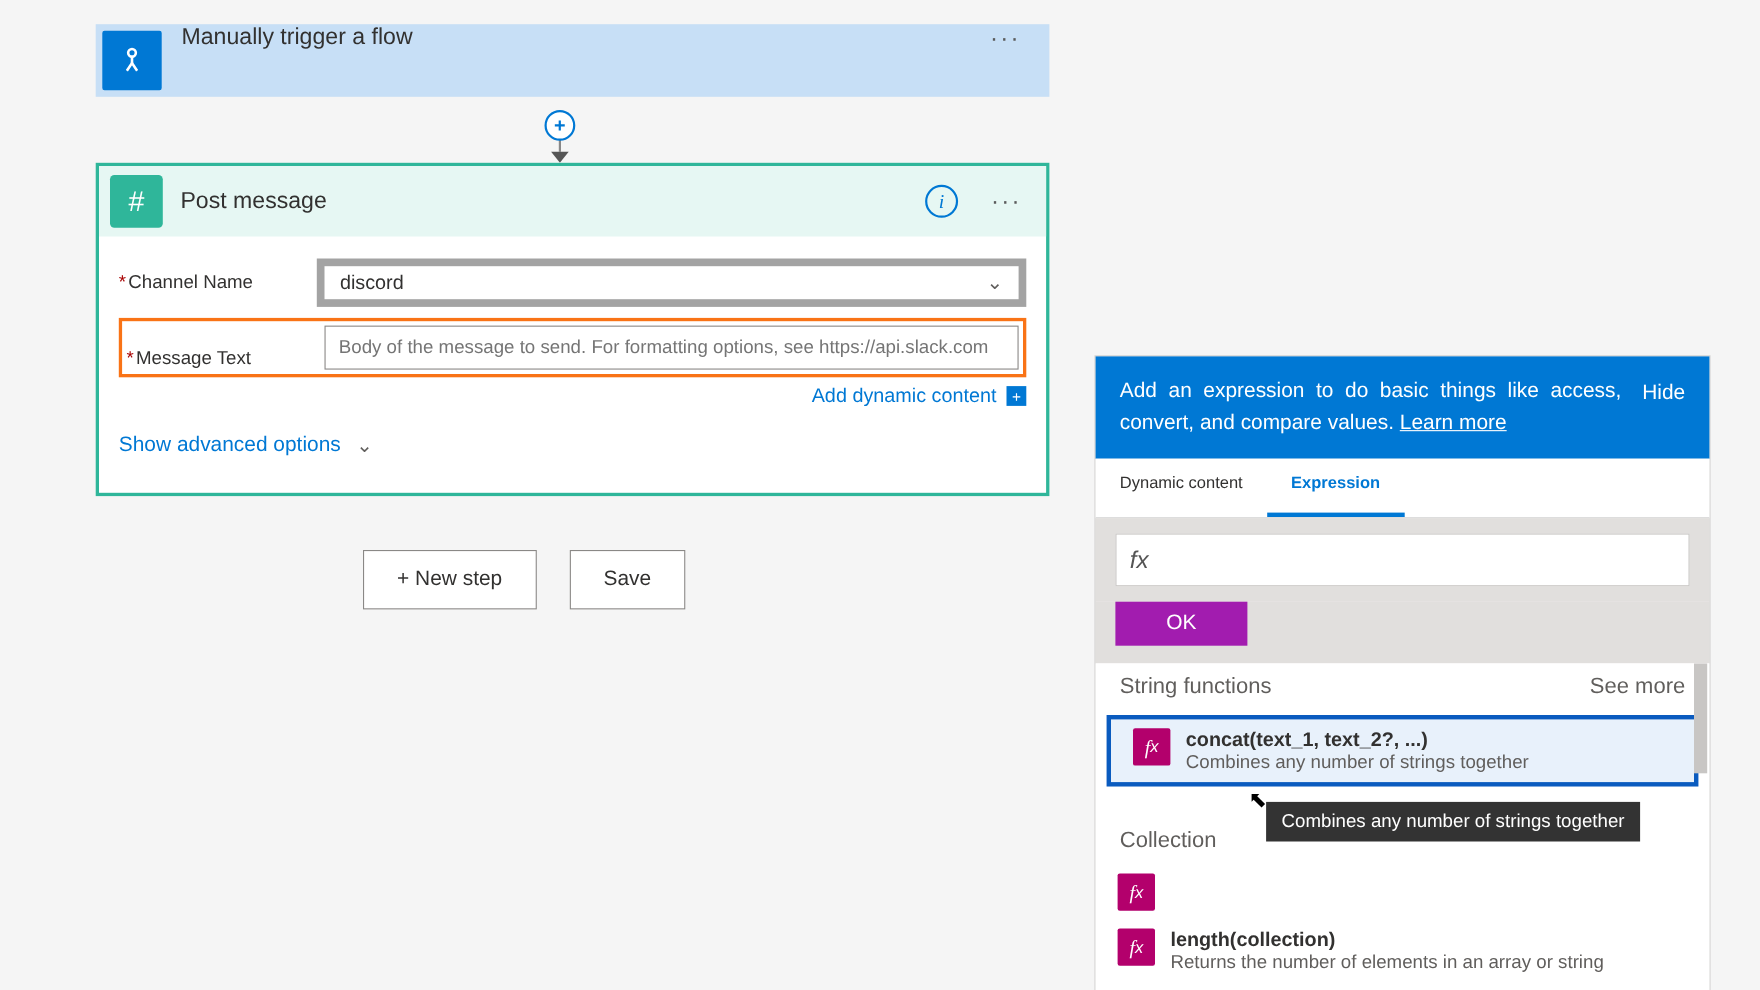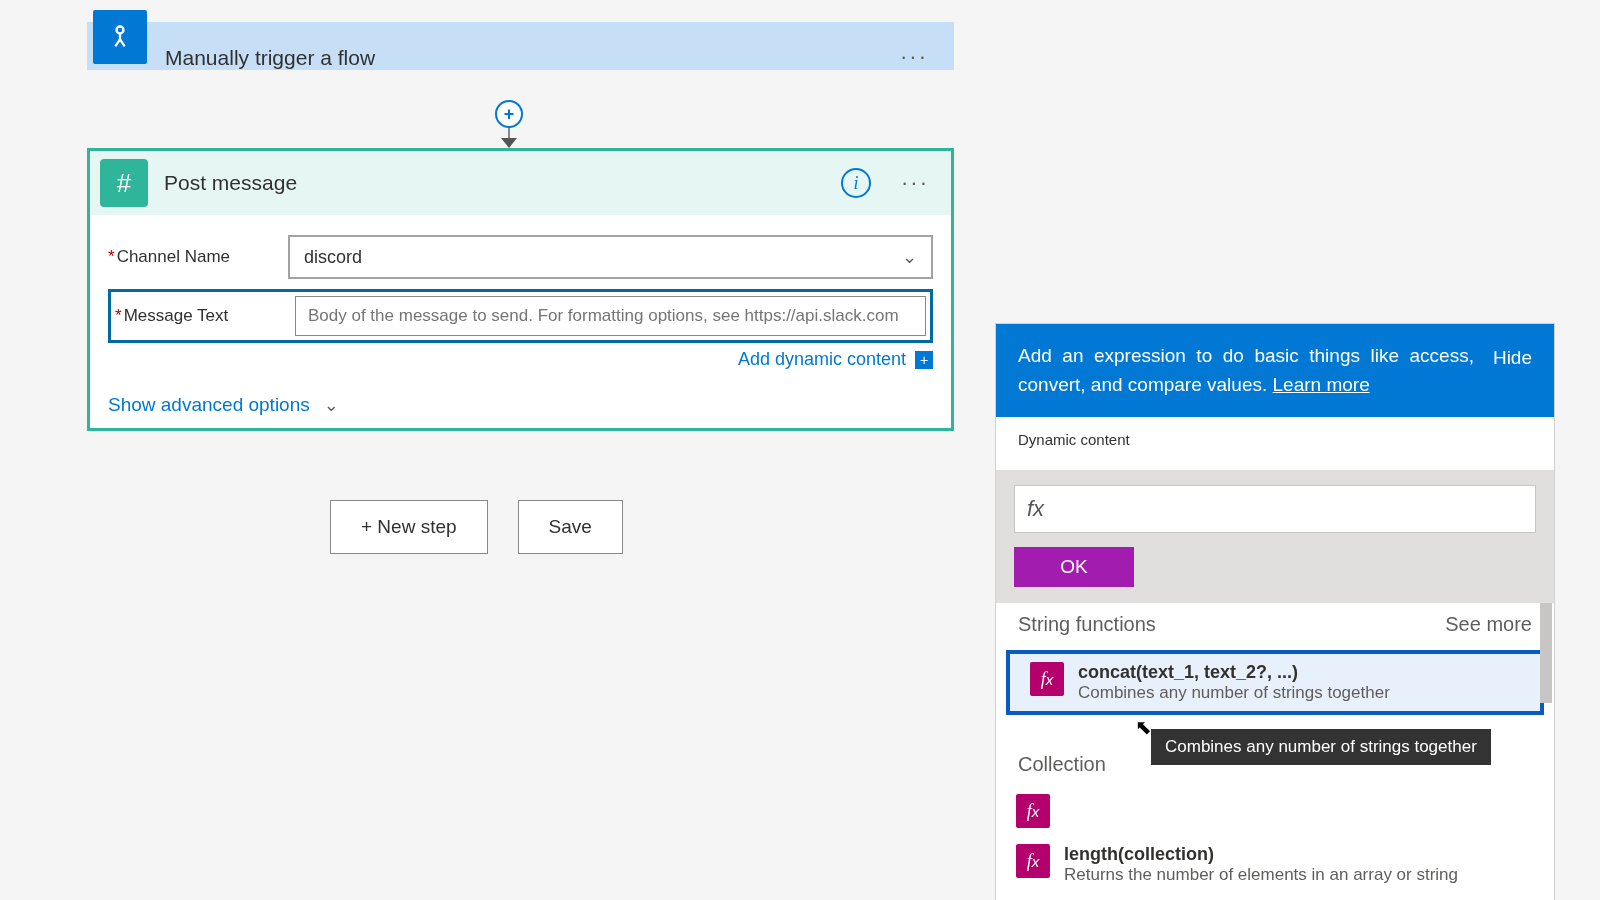--- a/index.html
+++ b/index.html
@@ -2,23 +2,23 @@
 <html><head>
 <meta charset="utf-8">
 <style>
   * { box-sizing: border-box; margin: 0; padding: 0; font-family: "Segoe UI", Arial, sans-serif; }
   body { background: #f5f5f5; width: 1600px; height: 900px; position: relative; overflow: hidden; }
 
   
   .trigger-card {
     position: absolute;
     left: 87px; top: 22px;
-    width: 867px; height: 48px;
+    width: 867px; height: 66px;
     background: #c7dff6;
-    display: flex; align-items: flex-end;
+    display: flex; align-items: flex-start;
   }
   .trigger-icon-box {
     width: 54px; height: 54px;
     background: #0078d4;
     margin: 6px;
     display: flex; align-items: center; justify-content: center;
     color: #fff;
     border-radius: 2px;
   }
   .trigger-title { font-size: 21px; color: #323130; flex: 1; margin-left: 12px; }
@@ -60,32 +60,32 @@
   .action-icon-box {
     width: 48px; height: 48px; background: #2fb69a; border-radius: 4px;
     display: flex; align-items: center; justify-content: center; color: #fff; font-size: 26px;
   }
   .action-title { font-size: 21px; color: #323130; flex: 1; margin-left: 16px; }
   .info-circle {
     width: 30px; height: 30px; border: 2px solid #0078d4; border-radius: 50%;
     display: flex; align-items: center; justify-content: center; color: #0078d4;
     font-style: italic; font-family: serif; font-size: 18px; margin-right: 24px; cursor: pointer;
   }
-  .action-body { padding: 10px 18px 12px 18px; }
+  .action-body { padding: 10px 18px 32px 18px; }
   .form-row { display: flex; align-items: center; margin-top: 10px; }
   .form-label { width: 180px; font-size: 17px; color: #323130; }
   .req { color: #a80000; margin-right: 2px; }
   .dropdown {
-    flex: 1; height: 44px; border: 2px solid #a3a3a3; background: #fff;
+    flex: 1; height: 44px; border: 7px solid #a3a3a3; background: #fff;
     display: flex; align-items: center; justify-content: space-between; padding: 0 14px;
     font-size: 18px; color: #323130; cursor: pointer;
   }
   .chevron { font-size: 18px; color: #605e5c; }
   .msg-row-outer {
-    border: 3px solid #0369a1; padding: 4px; display: flex; align-items: center;
+    border: 3px solid #f97316; padding: 4px; display: flex; align-items: flex-end;
   }
   .msg-input {
     flex: 1; height: 40px; border: 1px solid #8a8886; padding: 0 12px;
     font-size: 17px; color: #8a8886;
   }
   .add-dyn-wrap { text-align: right; margin-top: 6px; font-size: 18px; }
   .add-dyn { color: #0078d4; cursor: pointer; }
   .plus-badge { display: inline-block; width: 18px; height: 18px; background: #0078d4; color: #fff; font-size: 14px; text-align: center; line-height: 18px; vertical-align: middle; margin-left: 4px; }
   .adv-row { margin-top: 24px; color: #0078d4; font-size: 19px; cursor: pointer; display: flex; align-items: center; gap: 14px; }
 
@@ -207,20 +207,21 @@
 <div class="expr-panel">
   <div class="expr-head">
     <div class="expr-head-text">
       <span>Add an expression to do basic things like access, convert, and compare values.</span>
       <span class="learn-more">Learn more</span>
     </div>
     <div class="hide">Hide</div>
   </div>
   <div class="tabs">
     <div class="tab">Dynamic content</div>
+    <div class="tab active">Expression</div>
   </div>
   <div class="fx-row">
     <div class="fx-input">
       <span style="font-style:italic">fx</span>
     </div>
   </div>
   <div class="ok-row">
     <button class="ok-btn">OK</button>
   </div>
   <div class="fn-list">

